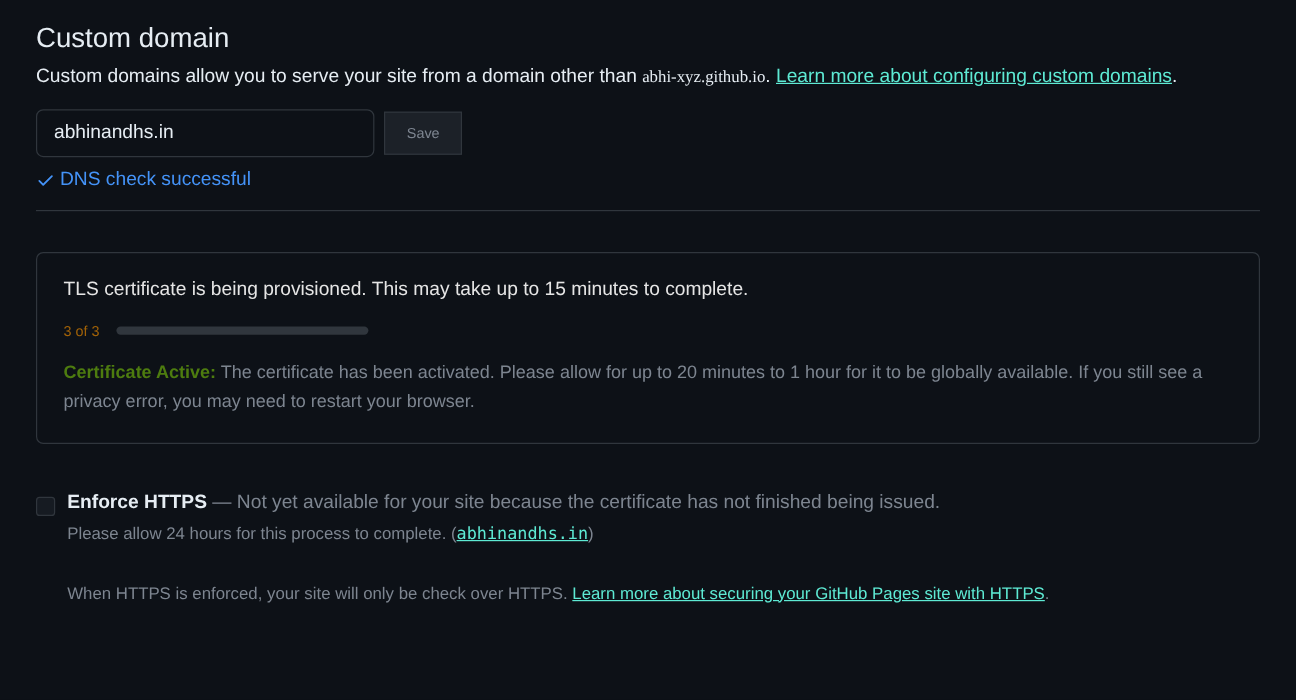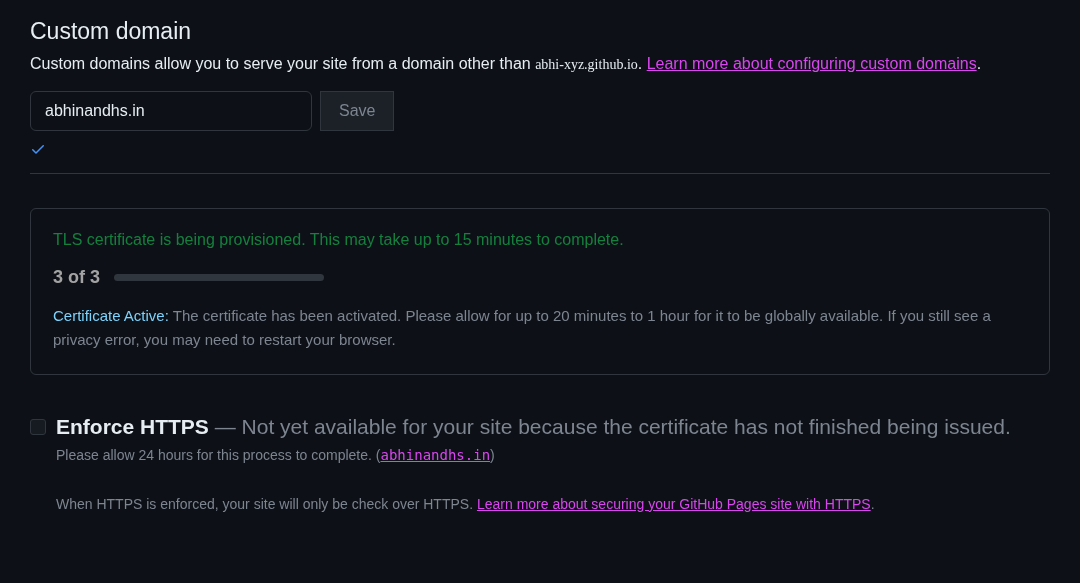--- a/index.html
+++ b/index.html
@@ -19,40 +19,40 @@
     .description {
       color: #e6edf3;
       font-size: 16px;
       line-height: 1.6;
     }
     code {
       font-family: Liberation Serif, serif;
       font-size: 14px;
     }
     a {
-      color: #d946ef;
+      color: #5eead4;
     }
     .input-row {
       display: flex;
       gap: 8px;
       margin-top: 14px;
       align-items: center;
     }
     input[type="text"] {
       background: #0d1117;
       border: 1px solid #30363d;
       border-radius: 6px;
       color: #e6edf3;
       font-size: 16px;
       padding: 10px 14px;
       width: 282px;
     }
     .btn {
       border-radius: 0;
-      font-size: 16px;
+      font-size: 12px;
       padding: 10px 18px;
       border: 1px solid #30363d;
       background: #21262d;
       cursor: pointer;
     }
     .btn-save {
       color: #7d8590;
       background: #1c2128;
     }
     .btn-remove {
@@ -72,68 +72,67 @@
       margin-top: 16px;
     }
     .tls-box {
       border: 1px solid #30363d;
       border-radius: 6px;
       margin-top: 34px;
       padding: 22px 22px;
     }
     .tls-title {
       font-size: 16px;
-      color: #15803d;
+      color: #e5e5e5;
       margin-bottom: 18px;
     }
     .progress-row {
       display: flex;
       align-items: center;
       gap: 14px;
     }
     .progress-label {
-      color: #a3a3a3;
-      font-size: 18px;
-      font-weight: bold;
+      color: #a16207;
+      font-size: 12px;
     }
     .progress-bar {
       width: 210px;
       height: 7px;
       background: #30363d;
       border-radius: 4px;
     }
     .cert-desc {
       color: #7d8590;
       font-size: 15px;
       margin-top: 16px;
       line-height: 1.6;
     }
     .cert-desc .strong {
-      color: #7dd3fc;
-      font-weight: 400;
+      color: #4d7c0f;
+      font-weight: 700;
     }
     .https-section {
       margin-top: 40px;
       display: flex;
       gap: 10px;
       align-items: flex-start;
     }
     .checkbox {
       width: 16px;
       height: 16px;
       border: 1px solid #30363d;
       border-radius: 3px;
       margin-top: 4px;
       background: #161b22;
       flex-shrink: 0;
     }
     .https-body { flex: 1; }
     .https-title-row {
       color: #7d8590;
-      font-size: 21px;
+      font-size: 16px;
     }
     .https-title-row .strong {
       color: #e6edf3;
       font-weight: 700;
     }
     .https-desc {
       color: #7d8590;
       font-size: 14px;
       line-height: 1.75;
       margin-top: 4px;
@@ -157,20 +156,21 @@
 
 <div class="input-row">
   <input type="text" value="abhinandhs.in" style="">
   <button class="btn btn-save">Save</button>
 </div>
 
 <div class="dns-status">
   <svg class="check-icon" viewBox="0 0 16 16">
       <path d="M13.78 4.22a.75.75 0 0 1 0 1.06l-7.25 7.25a.75.75 0 0 1-1.06 0L2.22 9.28a.75.75 0 0 1 1.06-1.06L6 10.94l6.72-6.72a.75.75 0 0 1 1.06 0Z"></path>
     </svg>
+  <span>DNS check successful</span>
 </div>
 
 <hr>
 
 <div class="tls-box">
   <div class="tls-title">TLS certificate is being provisioned. This may take up to 15 minutes to complete.</div>
   <div class="progress-row">
     <span class="progress-label">3 of 3</span>
     <div class="progress-bar"></div>
   </div>

